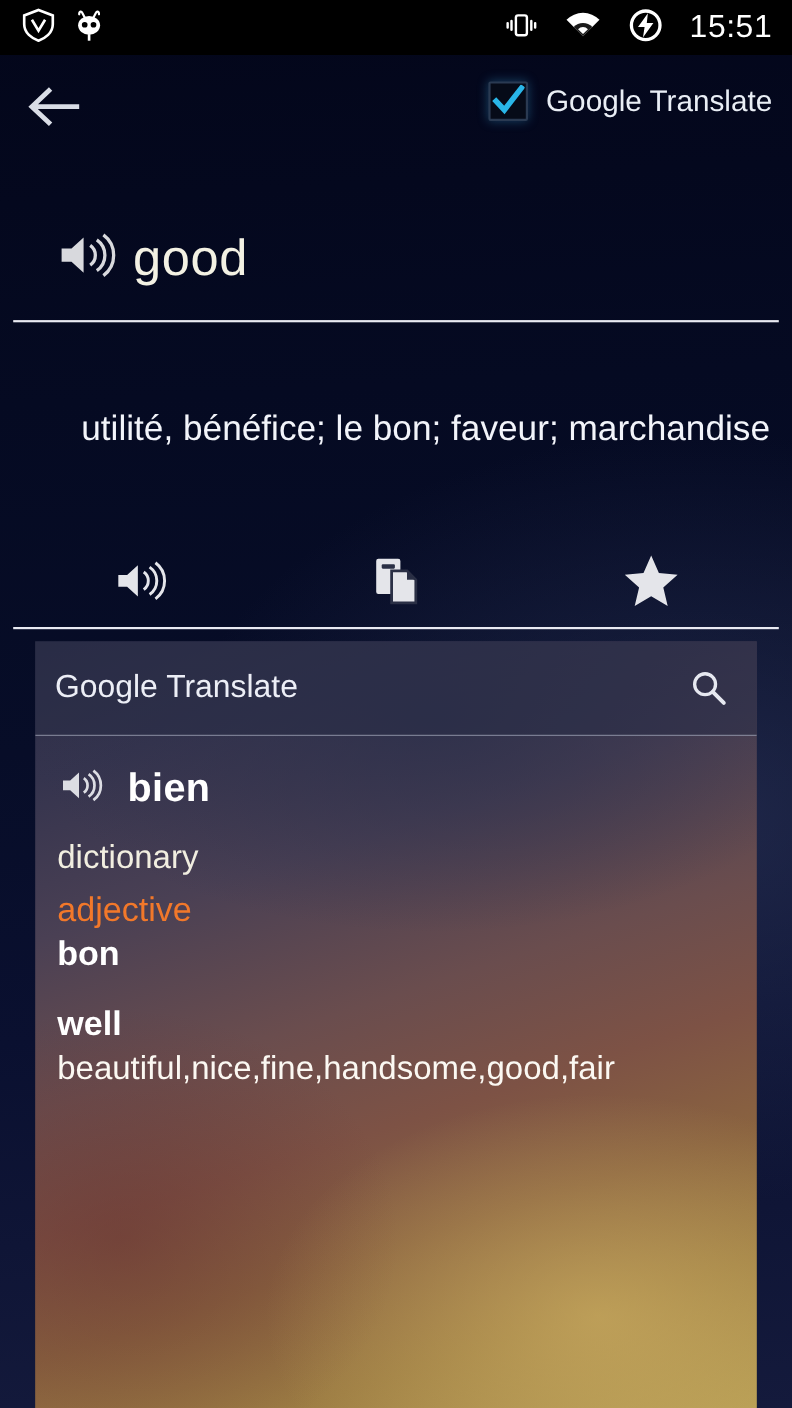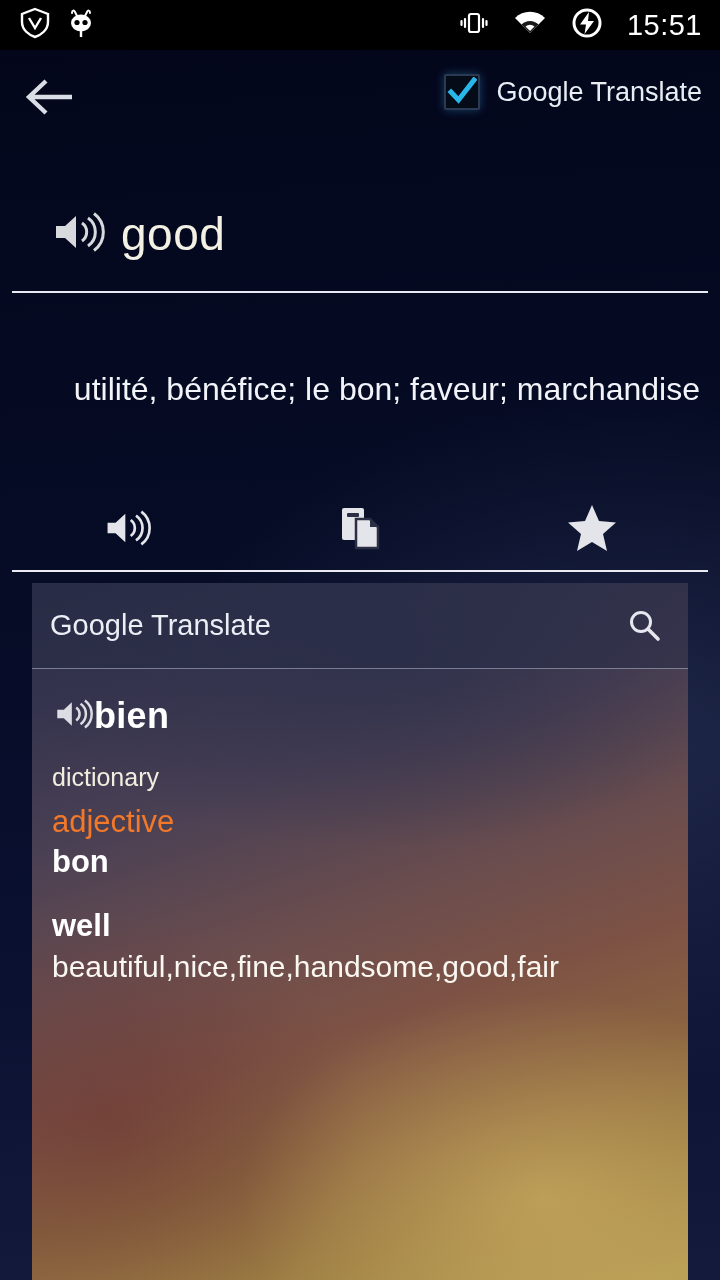--- a/index.html
+++ b/index.html
@@ -111,25 +111,25 @@
     height:86px; display:flex; align-items:center;
     padding:0 26px 0 18px;
     background:rgba(40,44,70,0.55);
     border-bottom:1px solid rgba(215,220,235,0.45);
   }
   #card-title { color:#eceef6; font-size:29px; flex:1; }
   #card-search { cursor:pointer; display:flex; align-items:center; }
 
   #card-body { padding:18px 18px 0 18px; }
 
-  .bien-row { display:flex; align-items:center; margin:8px 0 4px 4px; }
+  .bien-row { display:flex; align-items:center; gap:22px; margin:8px 0 4px 4px; }
   #bien-word { color:#ffffff; font-size:36px; font-weight:bold; letter-spacing:0.3px; }
 
   #dictionary-label {
-    color:#f1eee0; font-size:25px; margin:26px 0 10px 2px;
+    color:#f1eee0; font-size:30px; margin:26px 0 10px 2px;
   }
 
   #pos-label {
     color:#f2782a; font-size:31px; font-weight:normal; margin:12px 0 2px 2px;
   }
 
   .entry { margin-bottom:26px; padding-left:2px; }
   .entry-word { color:#ffffff; font-size:31px; font-weight:bold; line-height:40px; }
   .entry-syn  { color:#fbf8f2; font-size:30px; line-height:41px; word-break:break-all; }
   .entry.first { margin-bottom:24px; }

